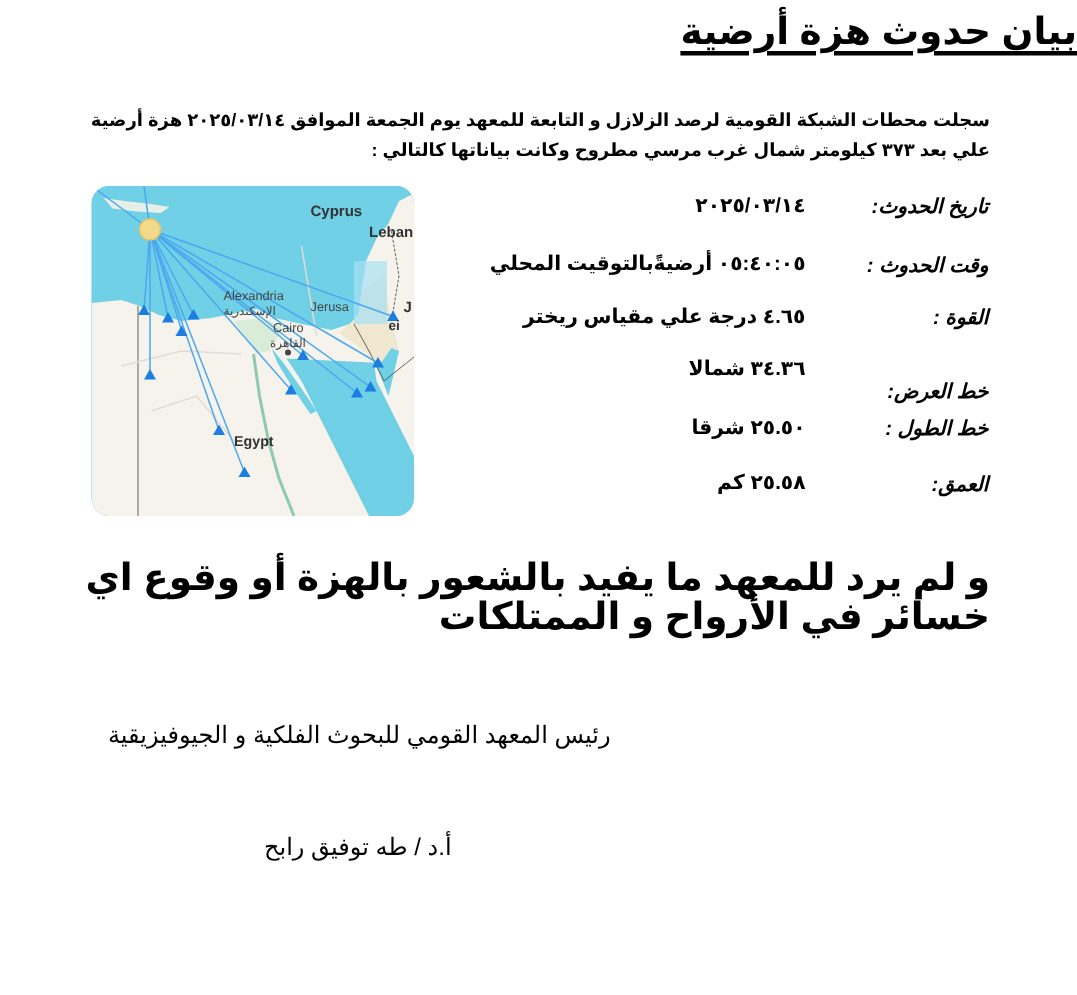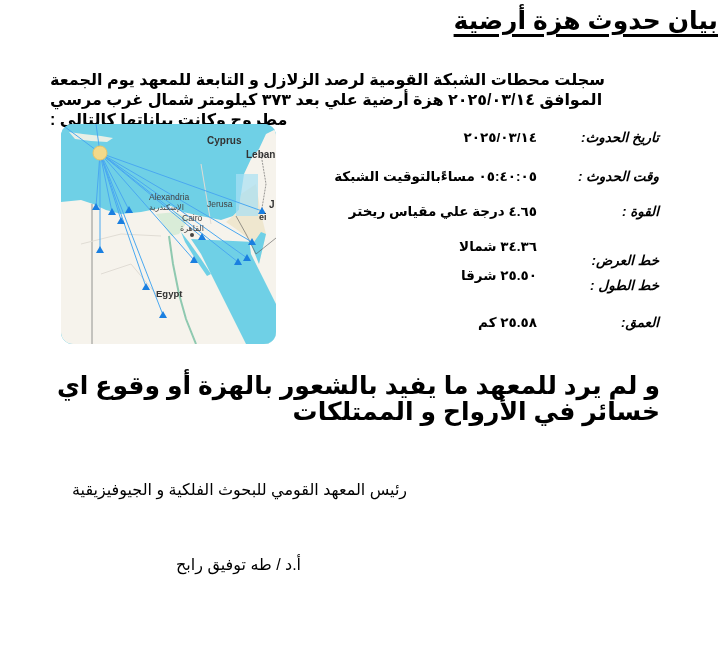--- a/index.html
+++ b/index.html
@@ -7,21 +7,21 @@
     width: 718px; height: 663px; position: relative; overflow: hidden;
     font-family: "Liberation Sans", "DejaVu Sans", sans-serif; color: #000;
   }
   .title {
     position: absolute; left: 0; width: 718px; top: 6px; 
     font-size: 25px; font-weight: bold; direction: rtl;
   }
   .title span { text-decoration: underline; text-decoration-thickness: 3px; text-underline-offset: 5px; }
   .intro {
     position: absolute; right: 58px; top: 70px; width: 610px;
-    direction: rtl; text-align: left; font-size: 16px; font-weight: bold; line-height: 20px;
+    direction: rtl; text-align: right; font-size: 12px; font-weight: bold; line-height: 20px;
   }
   .row-label, .row-value {
     position: absolute; direction: rtl; text-align: right; font-weight: bold; font-size: 13.5px;
     white-space: nowrap;
   }
   .row-label { right: 59px; font-style: italic; }
   .row-value { right: 181px; text-align: right; }
   .map {
     position: absolute; left: 61px; top: 124px; width: 215px; height: 220px;
     overflow: hidden; background: #6fd0e6; border-radius: 12px;
@@ -117,30 +117,30 @@
     <text x="95" y="173" font-size="9.5" font-weight="bold" fill="#333" class="maplabel">Egypt</text>
     <text x="208" y="84" font-size="10" font-weight="bold" fill="#333" class="maplabel">J</text>
     <text x="198" y="96" font-size="9" font-weight="bold" fill="#333" class="maplabel">ei</text>
   </svg>
 </div>
 
 <div class="row-label" style="top:129px">تاريخ الحدوث:</div>
 <div class="row-value" style="top:129px">٢٠٢٥/٠٣/١٤</div>
 
 <div class="row-label" style="top:168px">وقت الحدوث :</div>
-<div class="row-value" style="top:168px">٠٥:٤٠:٠٥ مساءًبالتوقيت الشبكة</div>
+<div class="row-value" style="top:168px">٠٥:٤٠:٠٥ أرضيةًبالتوقيت المحلي</div>
 
 <div class="row-label" style="top:203px">القوة :</div>
 <div class="row-value" style="top:203px">٤.٦٥ درجة علي  مقياس ريختر</div>
 
 <div class="row-label" style="top:252px">خط العرض:</div>
 <div class="row-value" style="top:238px">٣٤.٣٦  شمالا</div>
 
 <div class="row-label" style="top:277px">خط الطول :</div>
-<div class="row-value" style="top:267px">٢٥.٥٠ شرقا</div>
+<div class="row-value" style="top:277px">٢٥.٥٠ شرقا</div>
 
 <div class="row-label" style="top:314px">العمق:</div>
 <div class="row-value" style="top:314px">٢٥.٥٨  كم</div>
 
 <div class="statement">و لم يرد للمعهد ما يفيد بالشعور بالهزة أو وقوع اي خسائر في الأرواح و الممتلكات</div>
 
 <div class="signature-title">رئيس المعهد القومي للبحوث الفلكية و الجيوفيزيقية</div>
 <div class="signature-name">أ.د / طه توفيق رابح</div>
 
 </body></html>

